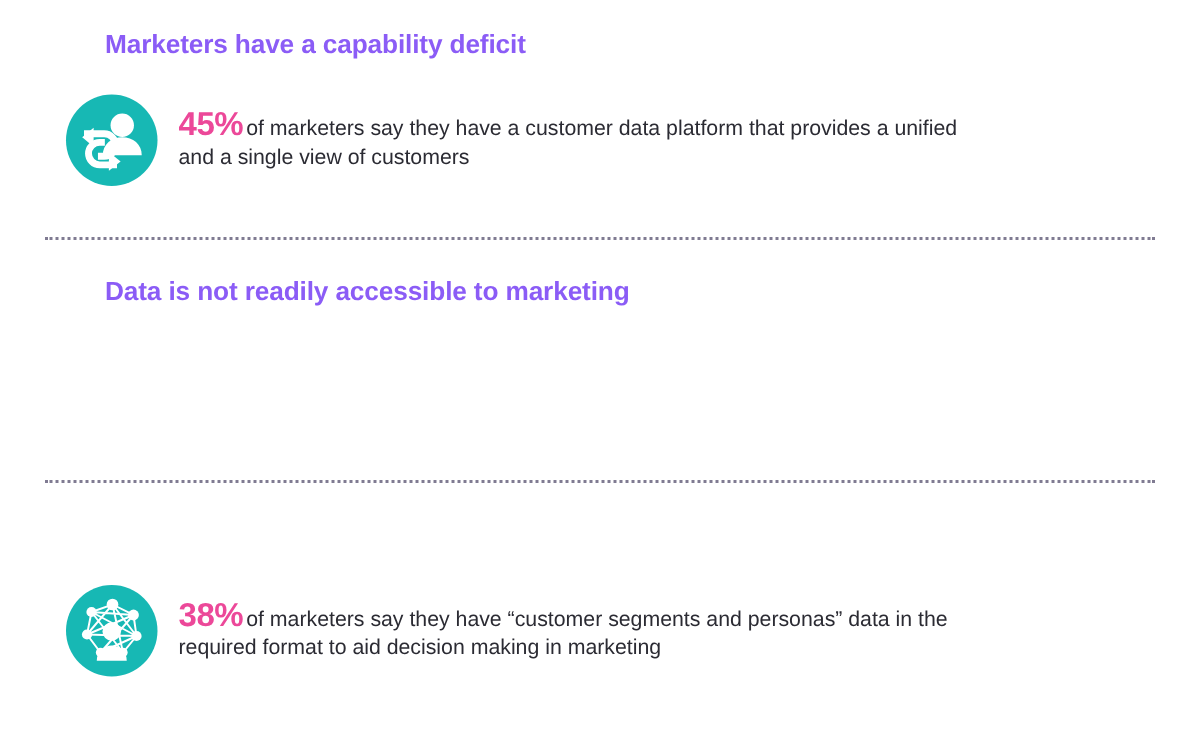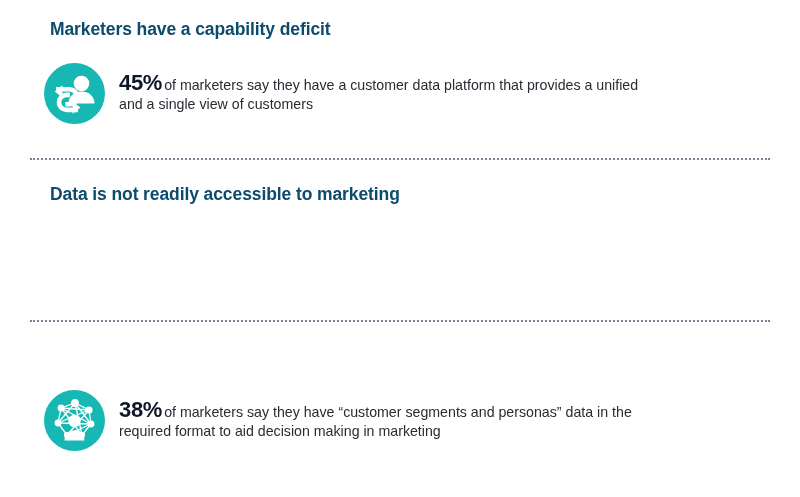--- a/index.html
+++ b/index.html
@@ -27,24 +27,24 @@
     position: absolute;
     left: 0;
     width: 800px;
   }
   #section-0 { top: 0px;   height: 158px; }
   #section-1 { top: 158px; height: 162px; }
   #section-2 { top: 320px; height: 177px; }
 
   .section-heading {
     position: absolute;
-    left: 50px;
+    left: 70px;
     font-size: 17.5px;
     font-weight: bold;
-    color: #0c4a6e;
+    color: #8b5cf6;
     letter-spacing: -0.1px;
     white-space: nowrap;
   }
   #section-0 .section-heading { top: 19px; }
   #section-1 .section-heading { top: 26px; text-align: center; }
   #section-2 .section-heading { top: 22px; }
 
   
   .stat {
     position: absolute;
@@ -70,21 +70,21 @@
     margin-left: 14px;
     font-size: 14.2px;
     line-height: 19px;
     color: #2b2b33;
     padding-top: 10px;
   }
 
   .stat-pct {
     font-size: 22px;
     font-weight: bold;
-    color: #0f172a;
+    color: #ec4899;
     letter-spacing: -0.3px;
     margin-right: 2px;
     vertical-align: baseline;
   }
 
   
   .divider-h {
     position: absolute;
     left: 30px;
     width: 740px;

